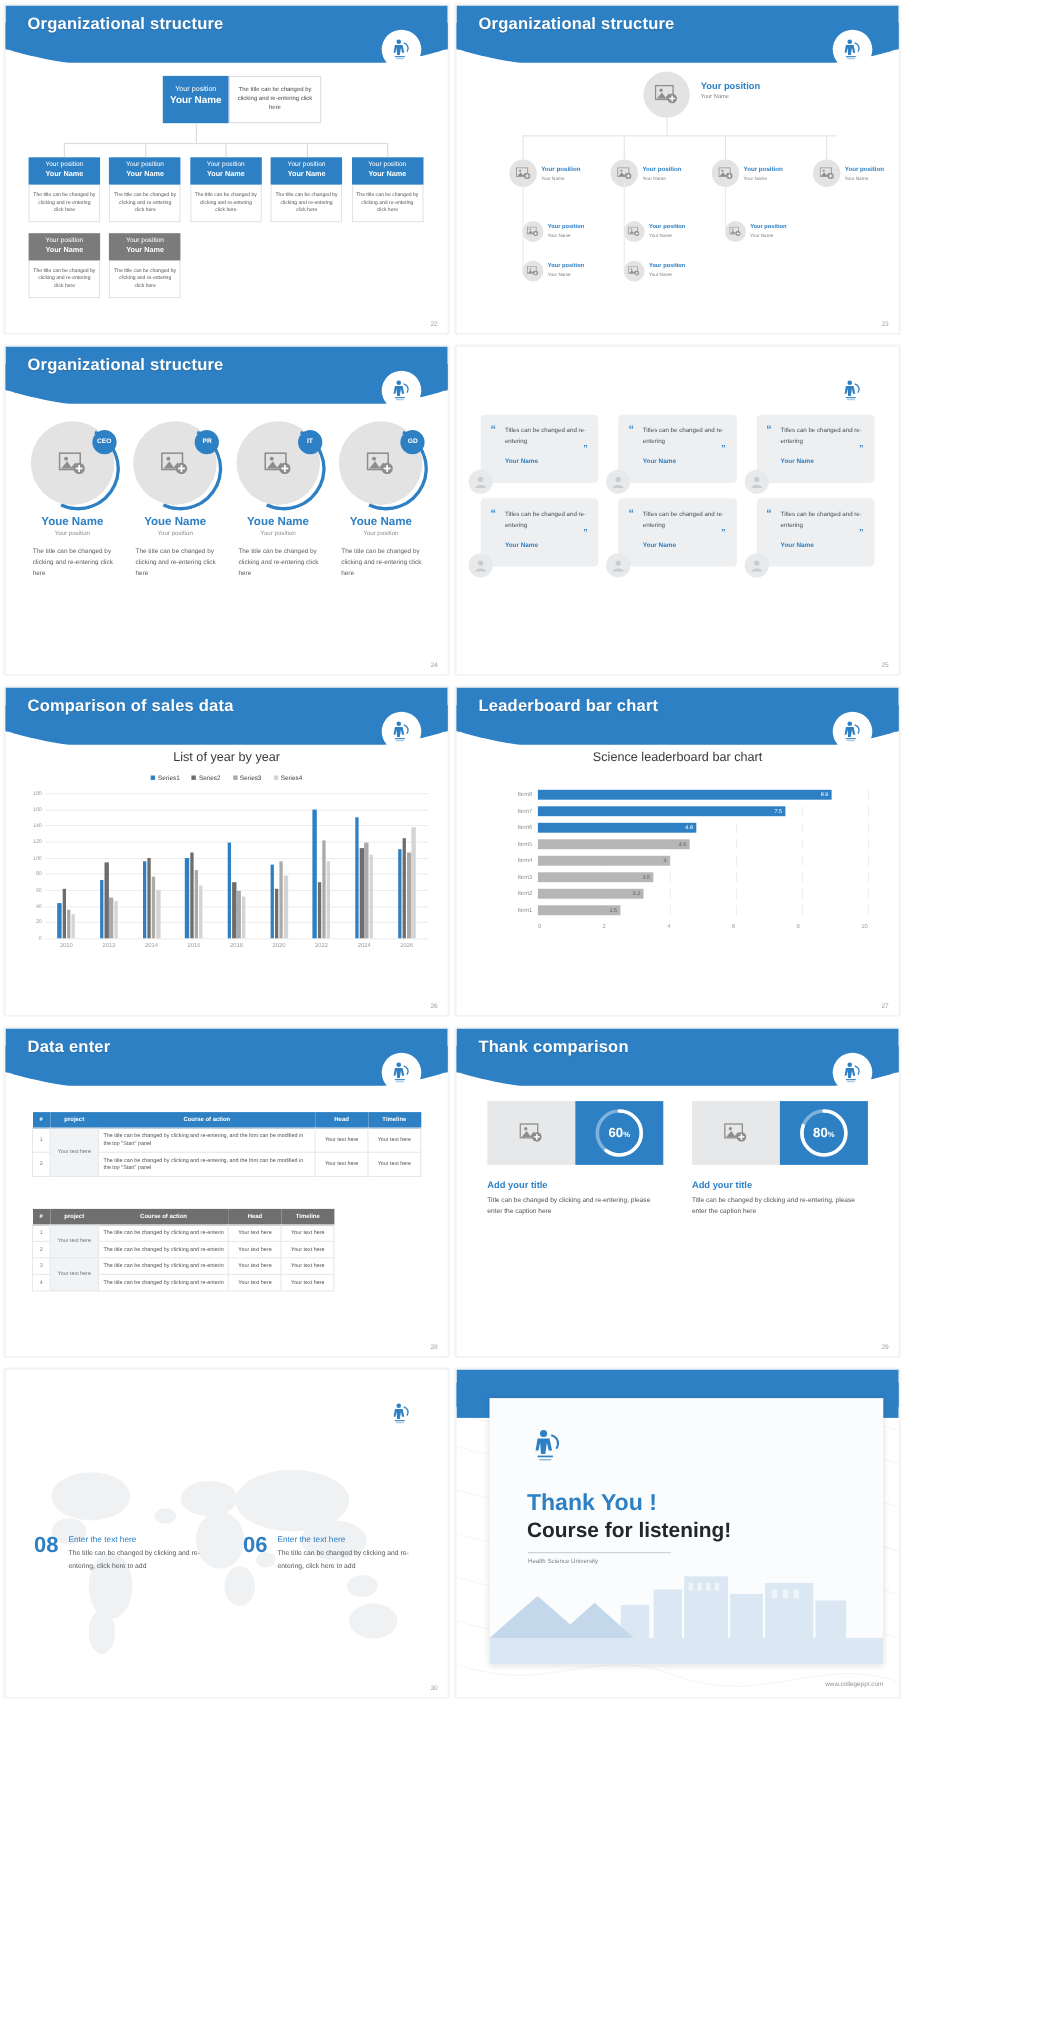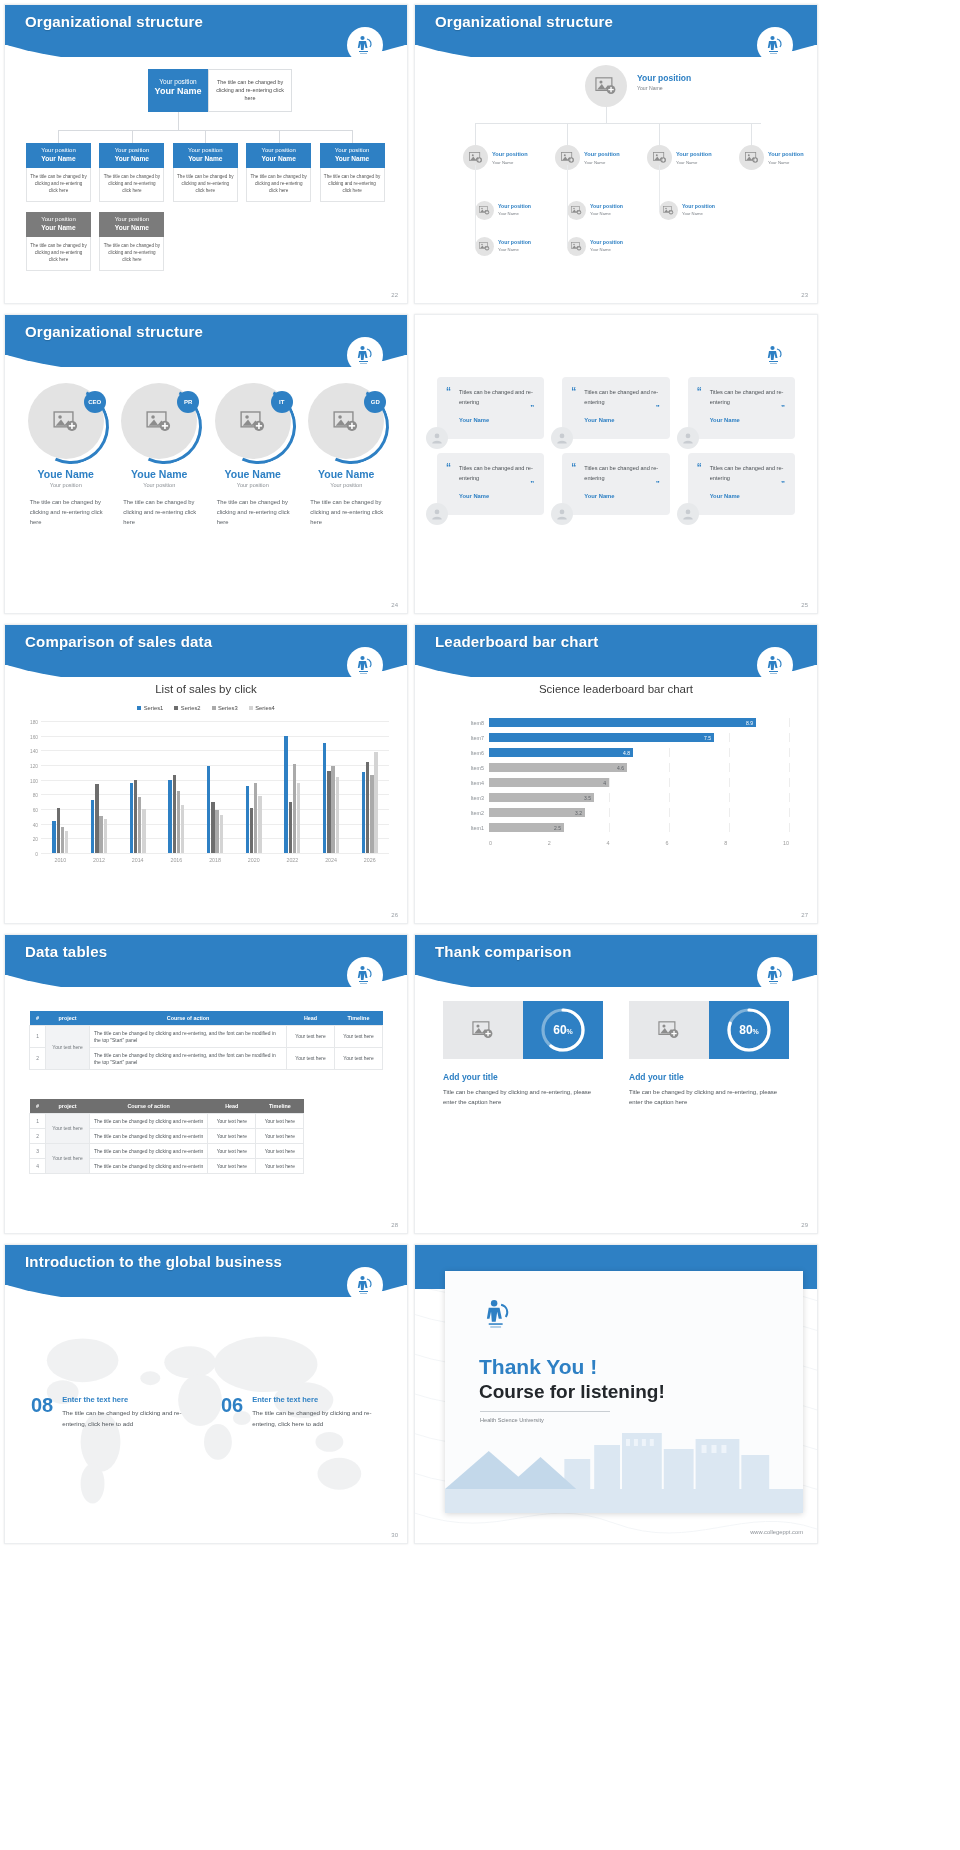--- a/index.html
+++ b/index.html
@@ -139,21 +139,21 @@
   .ringsvg { display:block; }
   .ringtxt { position:absolute; color:#fff; font-size:12px; font-weight:bold; }
   .dctitle { color:#2e80c4; font-size:8.5px; font-weight:bold; margin-top:13px; }
   .dctxt { font-size:6px; line-height:1.7; color:#4e5459; margin-top:5px; }
 
   
   .mapbg { position:absolute; inset:46px 0 0 0; opacity:.5; }
   .gbrow { position:absolute; top:150px; left:26px; right:26px; display:flex; gap:30px; }
   .gbitem { flex:1; display:flex; gap:9px; }
   .gbnum { color:#2e80c4; font-size:20px; font-weight:bold; line-height:1; }
-  .gbhd { color:#2e80c4; font-size:7.5px; font-weight:bold; }
+  .gbhd { color:#2e80c4; font-size:7.5px; font-weight:normal; }
   .gbtx { font-size:6.2px; color:#4e5459; line-height:1.75; margin-top:4px; }
 
   
   .ty-outer { position:absolute; inset:0; background:#fff; }
   .ty-band { position:absolute; left:0; top:0; width:100%; height:44px; background:#2e80c4; }
   .ty-curve { position:absolute; left:-8%; top:12px; width:116%; height:44px; background:#2e80c4; border-radius:0 0 50% 50%/0 0 100% 100%; }
   .ty-card { position:absolute; left:30px; top:26px; right:14px; bottom:30px; background:#fbfcfd; box-shadow:0 1px 6px rgba(0,0,0,.17); overflow:hidden; }
   .ty-logo { position:absolute; left:36px; top:26px; }
   .ty-t1 { position:absolute; left:34px; top:84px; color:#2e80c4; font-size:21px; font-weight:bold; }
   .ty-t2 { position:absolute; left:34px; top:110px; color:#23272b; font-size:19px; font-weight:bold; }
@@ -607,21 +607,21 @@
     </div>
     <div class="logo-badge">
       <svg width="22" height="22" viewBox="0 0 22 22">
           <circle cx="8.5" cy="4" r="2.1" fill="#2e80c4"></circle>
           <path d="M5 7 L12 7 L13.5 14 L11.5 14 L10.5 9.5 L9.5 16 L7 16 L6.5 9.5 L5.5 14 L3.8 14 Z" fill="#2e80c4"></path>
           <path d="M13 5 C17 6 18 10 16 13" stroke="#2e80c4" stroke-width="1.2" fill="none"></path>
           <rect x="5" y="17" width="9" height="1" fill="#2e80c4"></rect>
           <rect x="6" y="19" width="7" height="0.8" fill="#86b4da"></rect>
         </svg>
     </div>
-    <div class="chart-title">List of sales by click</div>
+    <div class="chart-title">List of year by year</div>
     <div class="legend" id="s26legend">
         <span><i style="background:#2e80c4"></i>Series1</span>
         <span><i style="background:#6d6d6d"></i>Series2</span>
         <span><i style="background:#aaaaaa"></i>Series3</span>
         <span><i style="background:#d4d4d4"></i>Series4</span>
       </div>
     <div class="plot" id="s26plot">
         <div class="ygrid" style="top:132px;">
           <span class="ylab">0</span>
         </div>
@@ -861,21 +861,21 @@
         <span>8</span>
         <span>10</span>
       </div>
     <div class="pgnum">27</div>
   </div>
 
   <div class="slide">
     <div class="hdr">
       <div class="band"></div>
         <div class="curve"></div>
-      <h1>Data tables</h1>
+      <h1>Data enter</h1>
     </div>
     <div class="logo-badge">
       <svg width="22" height="22" viewBox="0 0 22 22">
           <circle cx="8.5" cy="4" r="2.1" fill="#2e80c4"></circle>
           <path d="M5 7 L12 7 L13.5 14 L11.5 14 L10.5 9.5 L9.5 16 L7 16 L6.5 9.5 L5.5 14 L3.8 14 Z" fill="#2e80c4"></path>
           <path d="M13 5 C17 6 18 10 16 13" stroke="#2e80c4" stroke-width="1.2" fill="none"></path>
           <rect x="5" y="17" width="9" height="1" fill="#2e80c4"></rect>
           <rect x="6" y="19" width="7" height="0.8" fill="#86b4da"></rect>
         </svg>
     </div>
@@ -1005,25 +1005,20 @@
       </div>
     </div>
     <div class="dctitle">Add your title</div>
     <div class="dctxt">Title can be changed by clicking and re-entering, please enter the caption here</div>
   </div>
       </div>
     <div class="pgnum">29</div>
   </div>
 
   <div class="slide">
-    <div class="hdr">
-      <div class="band"></div>
-        <div class="curve"></div>
-      <h1>Introduction to the global business</h1>
-    </div>
     <div class="logo-badge">
       <svg width="22" height="22" viewBox="0 0 22 22">
           <circle cx="8.5" cy="4" r="2.1" fill="#2e80c4"></circle>
           <path d="M5 7 L12 7 L13.5 14 L11.5 14 L10.5 9.5 L9.5 16 L7 16 L6.5 9.5 L5.5 14 L3.8 14 Z" fill="#2e80c4"></path>
           <path d="M13 5 C17 6 18 10 16 13" stroke="#2e80c4" stroke-width="1.2" fill="none"></path>
           <rect x="5" y="17" width="9" height="1" fill="#2e80c4"></rect>
           <rect x="6" y="19" width="7" height="0.8" fill="#86b4da"></rect>
         </svg>
     </div>
     <div class="mapbg">

